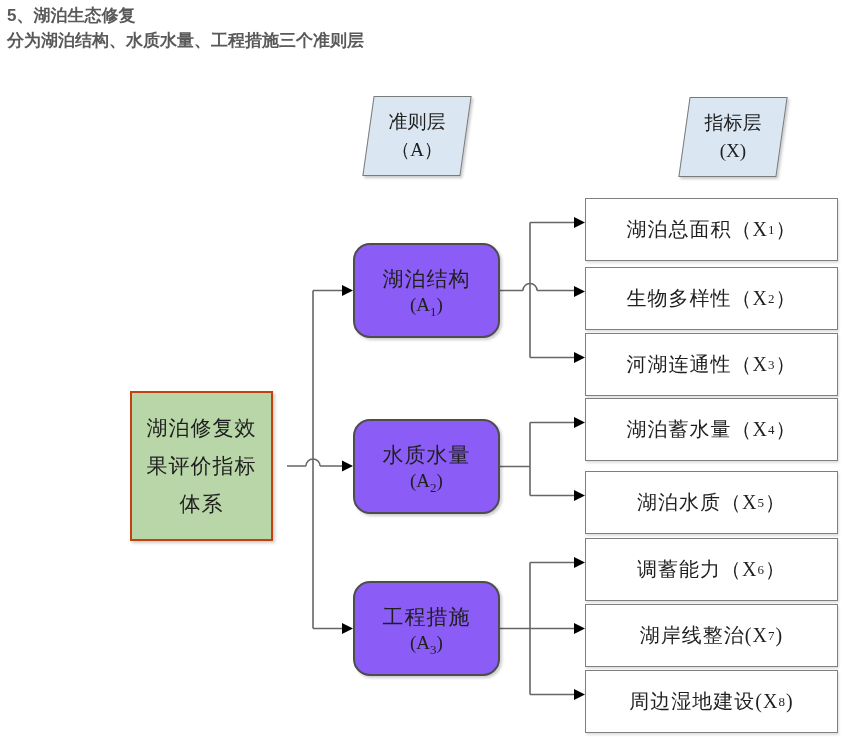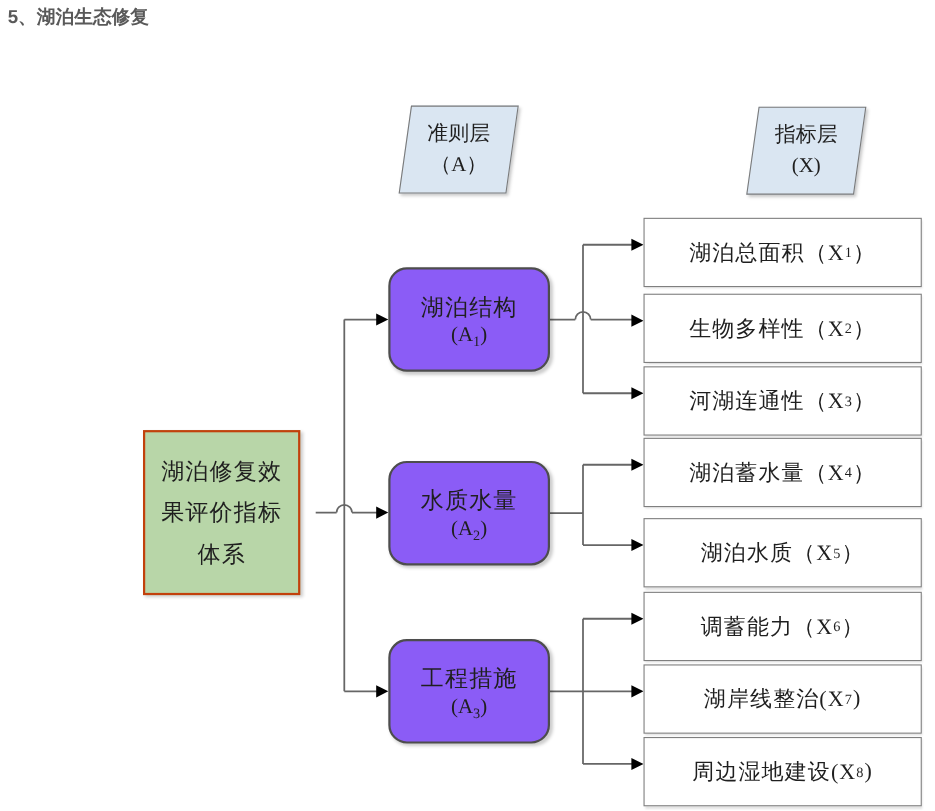--- a/index.html
+++ b/index.html
@@ -50,20 +50,21 @@
 
   #connector-svg{position:absolute;left:0;top:0;z-index:0;}
   .pgram,.goalbox,.abox,.xbox{z-index:1;}
 </style>
 </head>
 <body>
 
 <div id="canvas">
 
   <div class="title" id="title-line1">5、湖泊生态修复</div>
+  <div class="title" id="title-line2">分为湖泊结构、水质水量、工程措施三个准则层</div>
 
   <svg id="connector-svg" width="850" height="737">
     <g stroke="#666666" stroke-width="1.6" fill="none">
       <path d="M287 466 H306 M320 466 H343 M306 466 A7 7 0 0 1 320 466"></path>
       <path d="M313 290.5 V628.5 M313 290.5 H343 M313 628.5 H343"></path>
     </g>
     <g stroke="#666666" stroke-width="1.6" fill="none">
       <path d="M478 290.5 H523 M537 290.5 H575 M523 290.5 A7 7 0 0 1 537 290.5"></path>
       <path d="M530 222.5 V357.5 M530 222.5 H575 M530 357.5 H575"></path>
     </g>

